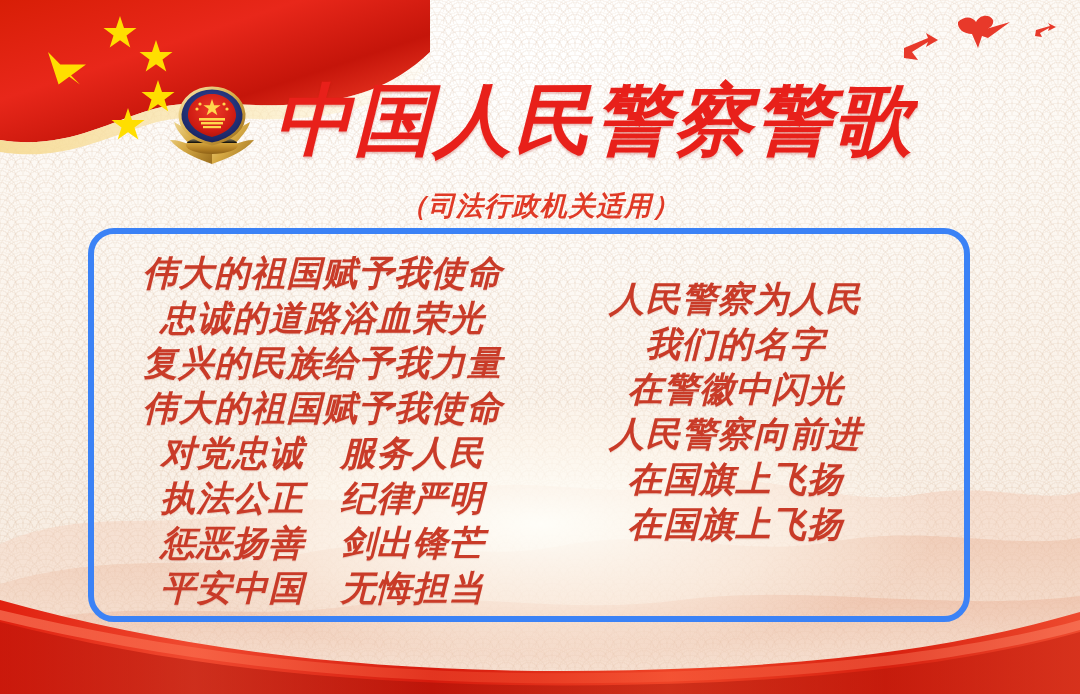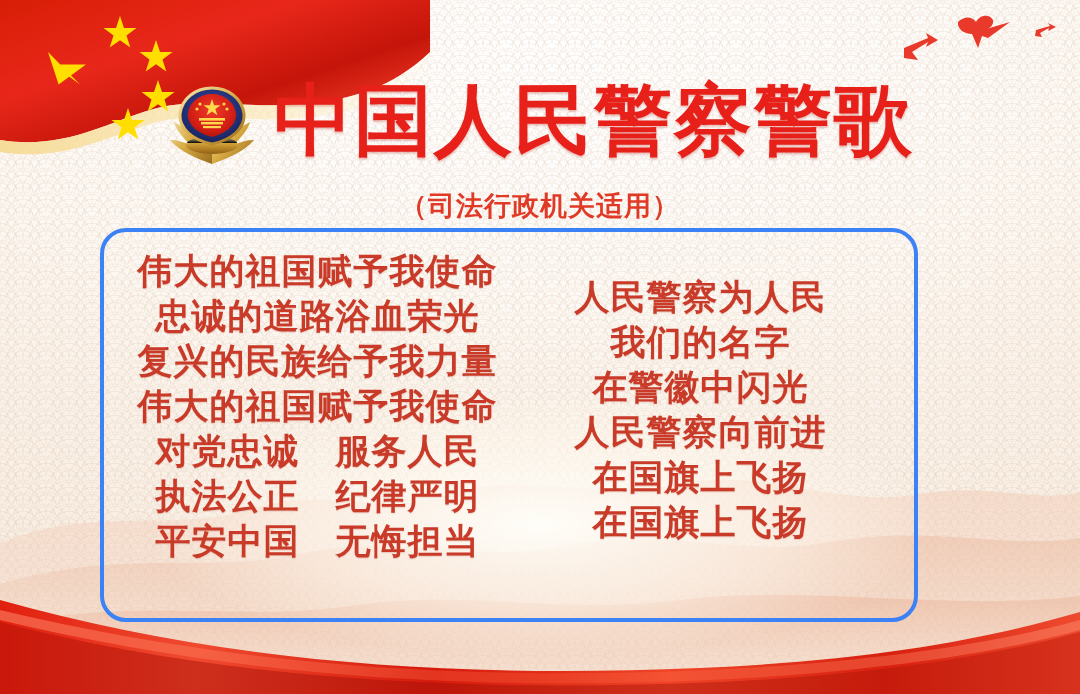--- a/index.html
+++ b/index.html
@@ -5,20 +5,21 @@
 <style>
   html,body{margin:0;padding:0;background:#fff;}
   *{box-sizing:border-box;}
 
   #poster{
     position:relative;
     width:1080px;height:694px;
     overflow:hidden;
     font-family:"Liberation Sans","DejaVu Sans",sans-serif;
     background:#bef264;
+    font-style:italic;
   }
 
   
   .bg-base{
     position:absolute;inset:0;
     background:
       radial-gradient(120% 80% at 50% 8%, #ffffff 0%, #fdfaf6 38%, #fbf4ec 62%, #f7ece1 100%);
   }
   
   .bg-waves{
@@ -76,23 +77,23 @@
     position:absolute;left:0;right:0;top:188px;
     text-align:center;
     font-size:27px;font-weight:bold;
     color:#e03a26;
     letter-spacing:1px;
   }
 
   
   .lyric-frame{
     position:absolute;
-    left:100px;top:228px;
-    width:818px;height:394px;
-    border:4px solid #3b82f6;
+    left:88px;top:228px;
+    width:882px;height:394px;
+    border:6px solid #3b82f6;
     border-radius:26px;
   }
   .lyric-cols{
     position:absolute;inset:0;
     display:flex;
     padding:16px 22px 14px 22px;
   }
   .col{
     flex:1 1 0;
     display:flex;flex-direction:column;
@@ -234,20 +235,21 @@
 
   <div class="lyric-frame">
     <div class="lyric-cols">
       <div class="col col-left">
         <div class="line">伟大的祖国赋予我使命</div>
         <div class="line">忠诚的道路浴血荣光</div>
         <div class="line">复兴的民族给予我力量</div>
         <div class="line">伟大的祖国赋予我使命</div>
         <div class="line">对党忠诚　服务人民</div>
         <div class="line">执法公正　纪律严明</div>
+        <div class="line">惩恶扬善　剑出锋芒</div>
         <div class="line">平安中国　无悔担当</div>
       </div>
       <div class="col col-right">
         <div class="line">人民警察为人民</div>
         <div class="line">我们的名字</div>
         <div class="line">在警徽中闪光</div>
         <div class="line">人民警察向前进</div>
         <div class="line">在国旗上飞扬</div>
         <div class="line">在国旗上飞扬</div>
         <div class="line empty"></div>

